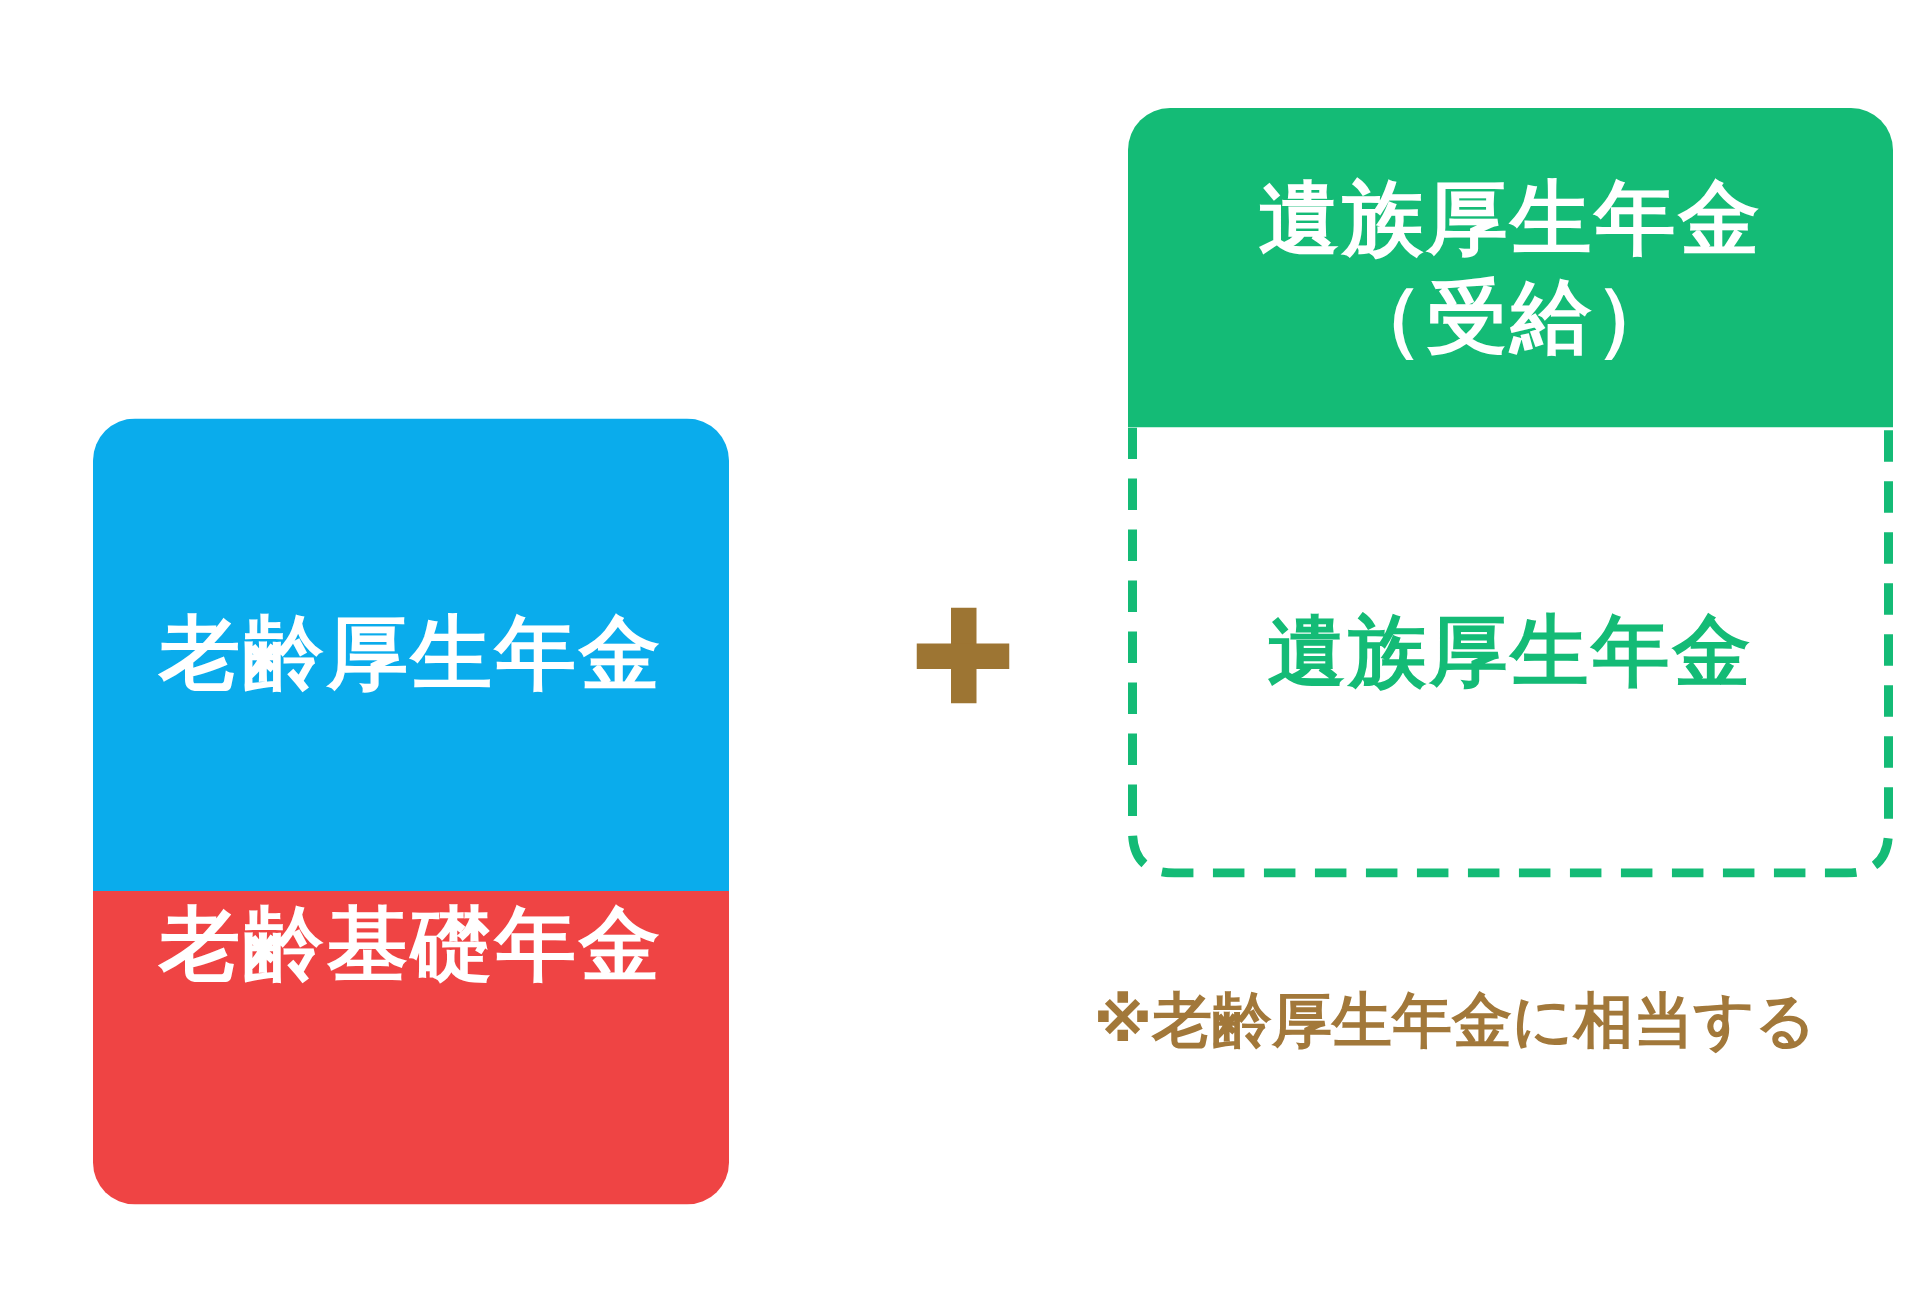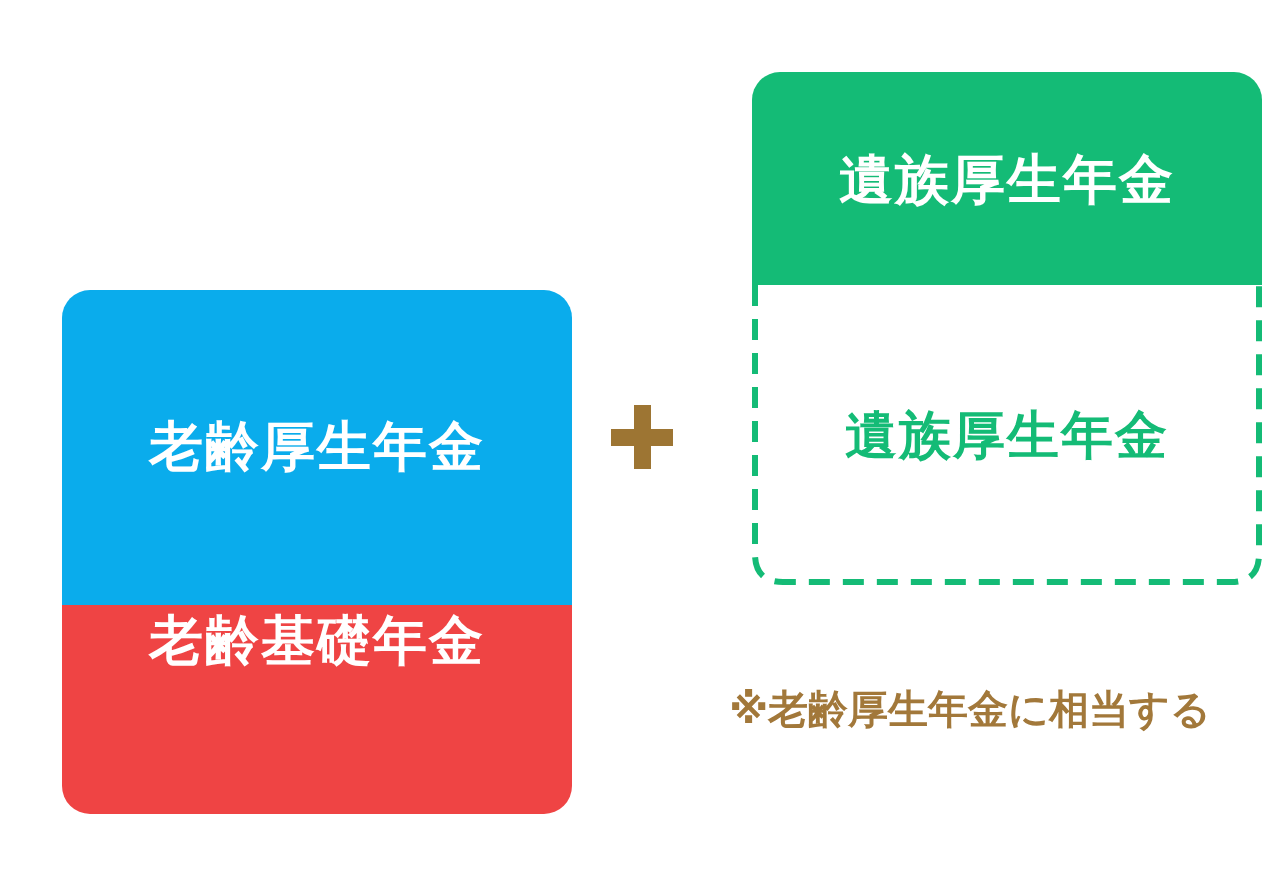--- a/index.html
+++ b/index.html
@@ -13,22 +13,22 @@
     height: 874px;
     background: #ffffff;
     overflow: hidden;
     font-family: "Liberation Sans", "DejaVu Sans", sans-serif;
   }
 
   
   .left-box {
     position: absolute;
     left: 62px;
-    top: 290px;
-    width: 510px;
+    top: 279px;
+    width: 424px;
     height: 524px;
     border-radius: 28px;
     overflow: hidden;
   }
   .left-top {
     height: 315px;
     background: #0AACEC;
     display: flex;
     align-items: center;
     justify-content: center;
@@ -113,21 +113,20 @@
     top: 654px;
     width: 510px;
     text-align: center;
     color: #A2783A;
     font-size: 40px;
     font-weight: bold;
     line-height: 54px;
   }
   .note div {
     white-space: nowrap;
-    margin-top: 28px;
   }
 </style>
 </head>
 <body>
 
 <div class="canvas">
 
   <div class="left-box">
     <div class="left-top">
       <span class="box-label-white">老齢厚生年金</span>
@@ -140,20 +139,21 @@
   <div class="plus-wrap">
     <svg width="62" height="64" viewBox="0 0 62 64" fill="#9D7533">
       <rect x="23" y="0" width="17" height="64"></rect>
       <rect x="0" y="24" width="62" height="17"></rect>
     </svg>
   </div>
 
   <div class="right-stack">
     <div class="green-header">
       <span class="box-label-white">遺族厚生年金</span>
+      <span class="box-label-white">（受給）</span>
     </div>
     <div class="dashed-box">
       <svg class="dashed-border-svg" viewBox="0 0 510 300" fill="none">
         <path d="M3,0 L3,269 Q3,297 31,297 L479,297 Q507,297 507,269 L507,0" stroke-width="6" stroke-dasharray="21 13" fill="none" stroke="#14BB76"></path>
       </svg>
       <div class="dashed-text">
         <span class="box-label-green">遺族厚生年金</span>
       </div>
     </div>
   </div>

